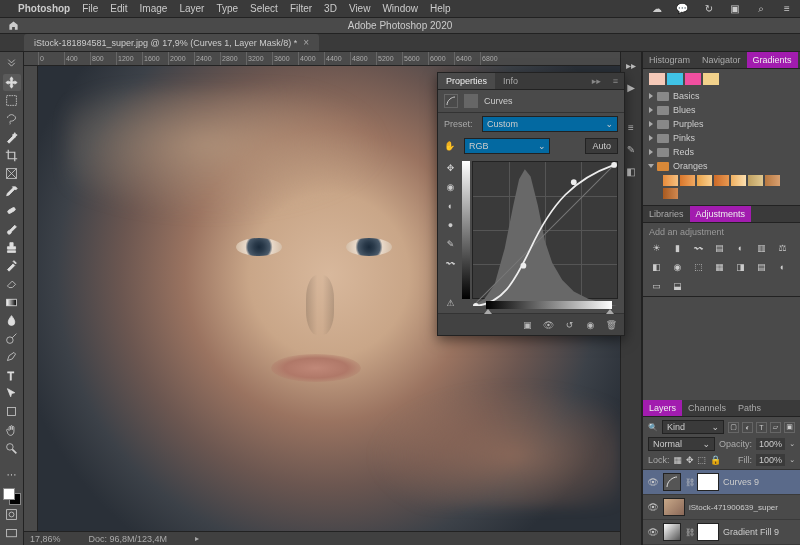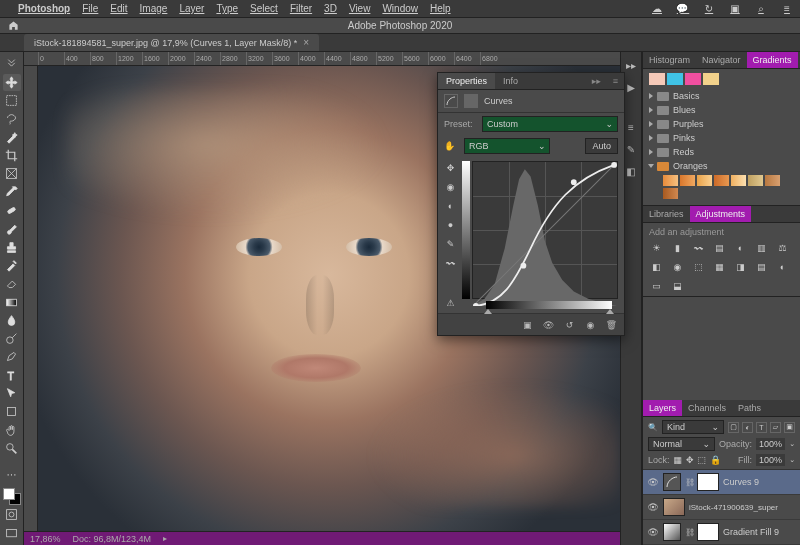--- a/index.html
+++ b/index.html
@@ -1,19 +1,19 @@
 <!DOCTYPE html>
 <html><head>
 <meta charset="utf-8">
 <style>
 * { margin: 0; padding: 0; box-sizing: border-box; font-family: 'Helvetica Neue', Arial, sans-serif; }
 body { background: #323232; color: #ccc; font-size: 10px; width: 800px; height: 545px; overflow: hidden; position: relative; }
 
 
-.menubar { height: 18px; background: #3a3a3a; display: flex; align-items: center; padding: 0 6px; gap: 12px; border-bottom: 1px solid #222; text-decoration: underline; }
+.menubar { height: 18px; background: #3a3a3a; display: flex; align-items: center; padding: 0 6px; gap: 12px; border-bottom: 1px solid #222; }
 .menubar .apple { font-size: 12px; }
 .menubar .app-name { font-weight: 600; }
 .menubar .menu-item { cursor: default; }
 .menubar .spacer { flex: 1; }
 .menubar .sys-icon { width: 14px; text-align: center; }
 
 
 .titlebar { height: 16px; background: #4a4a4a; display: flex; align-items: center; justify-content: center; font-size: 10px; border-bottom: 1px solid #222; position: relative; }
 .titlebar .home-btn { position: absolute; left: 6px; width: 14px; height: 12px; display:flex; align-items:center; justify-content:center; }
 
@@ -41,21 +41,21 @@
 .ruler-v { position: absolute; left: 0; top: 14px; bottom: 14px; width: 14px; background: #4a4a4a; border-right: 1px solid #222; }
 .canvas-img { position: absolute; left: 14px; top: 14px; right: 0; bottom: 14px; background: radial-gradient(ellipse 55% 70% at 50% 45%, #d8b89c 0%, #c9a688 25%, #9a7360 45%, #6b5650 65%, #3c4148 85%, #2a3038 100%); }
 .face-overlay { position: absolute; inset: 0; }
 .eye { position: absolute; width: 46px; height: 18px; background: radial-gradient(circle at 50% 50%, #1a2a3a 0%, #2a3a4a 20%, #4a5a6a 45%, #e8d8c8 55%, #d0b8a0 100%); border-radius: 50%; }
 .eye.left { left: 34%; top: 37%; }
 .eye.right { left: 53%; top: 37%; }
 .nose { position: absolute; left: 46%; top: 45%; width: 28px; height: 60px; background: linear-gradient(90deg, rgba(0,0,0,.15), transparent 40%, transparent 60%, rgba(0,0,0,.15)); border-radius: 40%; }
 .lips { position: absolute; left: 40%; top: 62%; width: 90px; height: 28px; background: radial-gradient(ellipse, #c08878 0%, #b07868 50%, transparent 80%); border-radius: 50%; }
 .dust1 { position: absolute; top: 5%; left: 5%; width: 60%; height: 30%; background: radial-gradient(ellipse at 40% 40%, rgba(200,170,140,.6), transparent 60%); filter: blur(8px); }
 .dust2 { position: absolute; bottom: 5%; right: 0%; width: 45%; height: 28%; background: radial-gradient(ellipse at 60% 60%, rgba(190,130,100,.55), transparent 65%); filter: blur(6px); }
-.statusbar { position: absolute; bottom: 0; left: 0; right: 0; height: 14px; background: #701a75; border-top: 1px solid #222; display: flex; align-items: center; padding: 0 6px; gap: 12px; font-size: 9px; color: #aaa; }
+.statusbar { position: absolute; bottom: 0; left: 0; right: 0; height: 14px; background: #404040; border-top: 1px solid #222; display: flex; align-items: center; padding: 0 6px; gap: 28px; font-size: 9px; color: #aaa; }
 
 
 .mid-strip { width: 22px; background: #3a3a3a; border-left: 1px solid #222; border-right: 1px solid #222; display: flex; flex-direction: column; align-items: center; padding-top: 6px; gap: 8px; }
 .mid-strip .mi { width: 14px; height: 14px; display:flex; align-items:center; justify-content:center; color:#bbb; }
 
 
 .panels { width: 158px; background: #4a4a4a; border-left: 1px solid #222; display: flex; flex-direction: column; font-size: 9px; }
 .panel-tabs { display: flex; background: #3a3a3a; border-bottom: 1px solid #222; }
 .panel-tabs .ptab { padding: 3px 6px; color: #aaa; }
 .panel-tabs .ptab.active { background: #a21caf; color: #eee; }
@@ -97,21 +97,21 @@
 .properties-panel { position: absolute; left: 437px; top: 72px; width: 188px; background: #4a4a4a; border: 1px solid #222; box-shadow: 0 4px 12px rgba(0,0,0,.5); font-size: 9px; }
 .properties-panel .pp-tabs { display: flex; background: #3a3a3a; border-bottom: 1px solid #222; }
 .properties-panel .pp-tabs .t { padding: 3px 8px; color: #aaa; }
 .properties-panel .pp-tabs .t.active { background: #4a4a4a; color: #eee; }
 .properties-panel .pp-tabs .spacer { flex:1; }
 .properties-panel .pp-tabs .dd { padding: 3px 6px; color:#888; }
 .pp-sub { display: flex; align-items: center; gap: 6px; padding: 4px 6px; border-bottom: 1px solid #333; }
 .pp-sub .ico { width: 14px; height: 14px; border: 1px solid #666; }
 .pp-row { display: flex; align-items: center; gap: 6px; padding: 3px 6px; }
 .pp-row .lbl { width: 32px; color: #aaa; }
-.pp-row .sel { flex: 1; background: #14532d; border: 1px solid #222; padding: 2px 4px; display:flex; justify-content:space-between; }
+.pp-row .sel { flex: 1; background: #0369a1; border: 1px solid #222; padding: 2px 4px; display:flex; justify-content:space-between; }
 .pp-row .btn { background: #3a3a3a; border: 1px solid #222; padding: 2px 6px; margin-left: 29px; }
 .pp-curves { display: flex; padding: 4px 6px; gap: 4px; }
 .pp-curves .side-icons { display: flex; flex-direction: column; gap: 6px; width: 14px; }
 .pp-curves .side-icons .si { width: 13px; height: 13px; display:flex; align-items:center; justify-content:center; color:#ccc; }
 .curve-box { flex: 1; height: 138px; background: #3a3a3a; border: 1px solid #222; position: relative; }
 .curve-grid { position: absolute; inset: 0; }
 .curve-grid .gl { position: absolute; background: #555; }
 .histogram { position: absolute; inset: 0; }
 .curve-line { position: absolute; inset: 0; }
 .grad-strip-h { height: 8px; margin: 2px 6px 0 24px; background: linear-gradient(90deg, #000, #fff); position: relative; }

